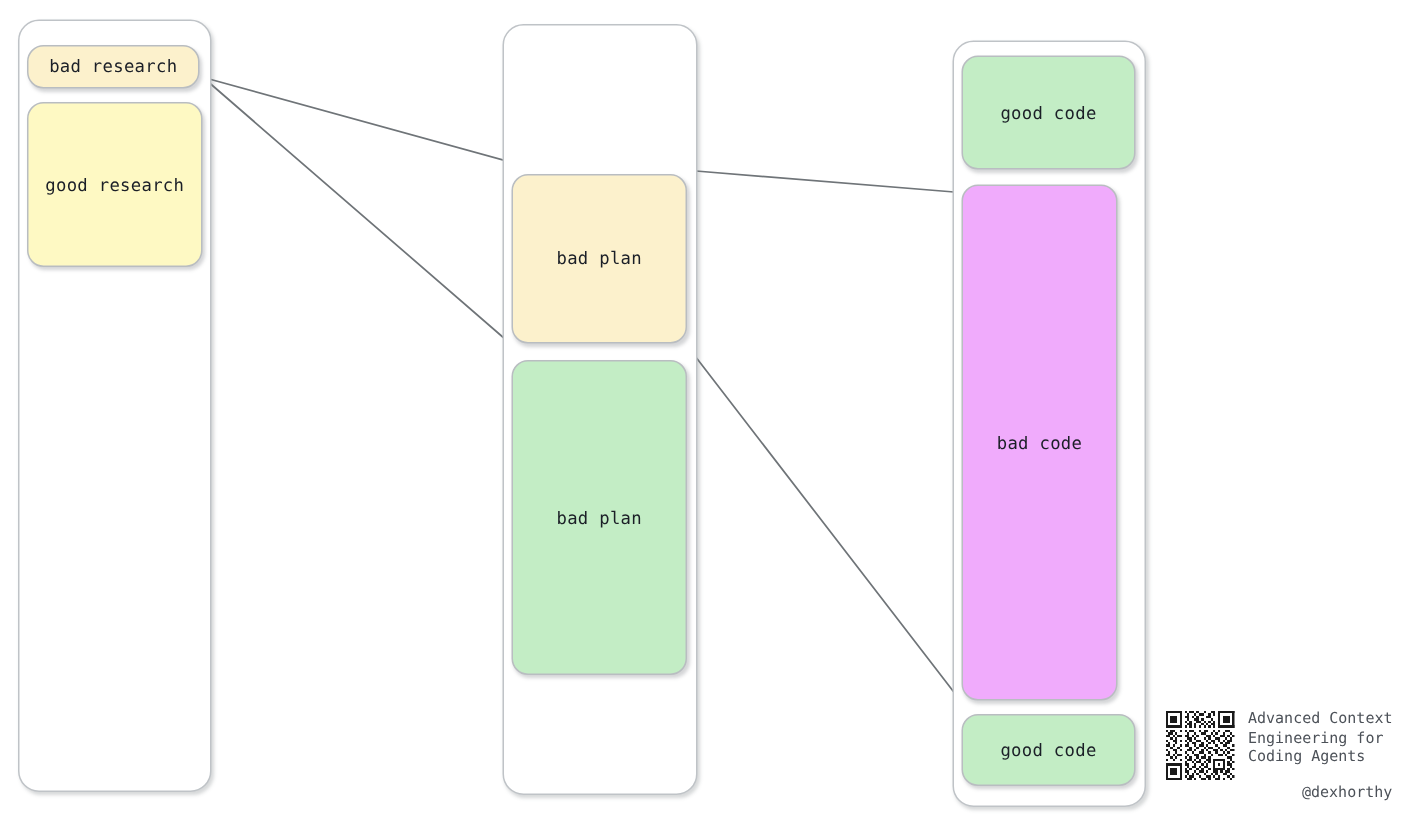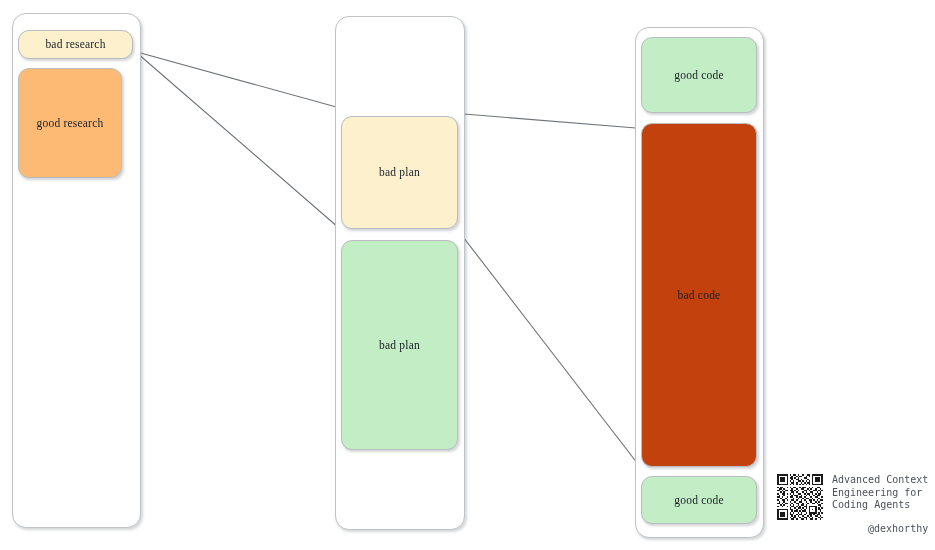--- a/index.html
+++ b/index.html
@@ -39,21 +39,20 @@
     justify-content: center;
     box-shadow: 1.5px 2px 2.5px rgba(120,125,130,0.32);
   }
   .node-label {
     font-size: 11.5px;
     letter-spacing: 0.2px;
     line-height: 1.25;
     text-align: right;
     color: #1b1f27;
     white-space: nowrap;
-    font-family: Liberation Serif, serif;
   }
   .edges {
     position: absolute;
     left: 0; top: 0;
     width: 935px;
     height: 550px;
     pointer-events: none;
   }
   #footer {
     position: absolute;
@@ -95,42 +94,42 @@
       <line x1="460" y1="233" x2="641" y2="468"></line>
     </g>
   </svg>
 
   <div class="column" style="left:12px; top:13px; width:129px; height:515px;"></div>
 
   <div class="node" style="left:18px; top:30px; width:115px; height:29px; background:#fcf1cc;">
     <span class="node-label">bad research</span>
   </div>
 
-  <div class="node" style="left:18px; top:68px; width:104px; height:110px; background:#fdba74;">
+  <div class="node" style="left:18px; top:68px; width:117px; height:110px; background:#fef9c3;">
     <span class="node-label">good research</span>
   </div>
 
   <div class="column" style="left:335px; top:16px; width:130px; height:514px;"></div>
 
 
   <div class="node" style="left:341px; top:116px; width:117px; height:113px; background:#fcf1cc;">
     <span class="node-label">bad plan</span>
   </div>
 
   <div class="node" style="left:341px; top:240px; width:117px; height:210px; background:#c3edc5;">
     <span class="node-label">bad plan</span>
   </div>
 
   <div class="column" style="left:635px; top:27px; width:129px; height:511px;"></div>
 
   <div class="node" style="left:641px; top:37px; width:116px; height:76px; background:#c3edc5;">
     <span class="node-label">good code</span>
   </div>
 
-  <div class="node" style="left:641px; top:123px; width:116px; height:344px; background:#c2410c;">
+  <div class="node" style="left:641px; top:123px; width:104px; height:344px; background:#f0abfc;">
     <span class="node-label">bad code</span>
   </div>
 
   <div class="node" style="left:641px; top:476px; width:116px; height:48px; background:#c3edc5;">
     <span class="node-label">good code</span>
   </div>
 
   <div id="footer">
     <svg id="qr" viewBox="0 0 29 29" shape-rendering="crispEdges">
       <rect width="29" height="29" fill="#ffffff"></rect>

